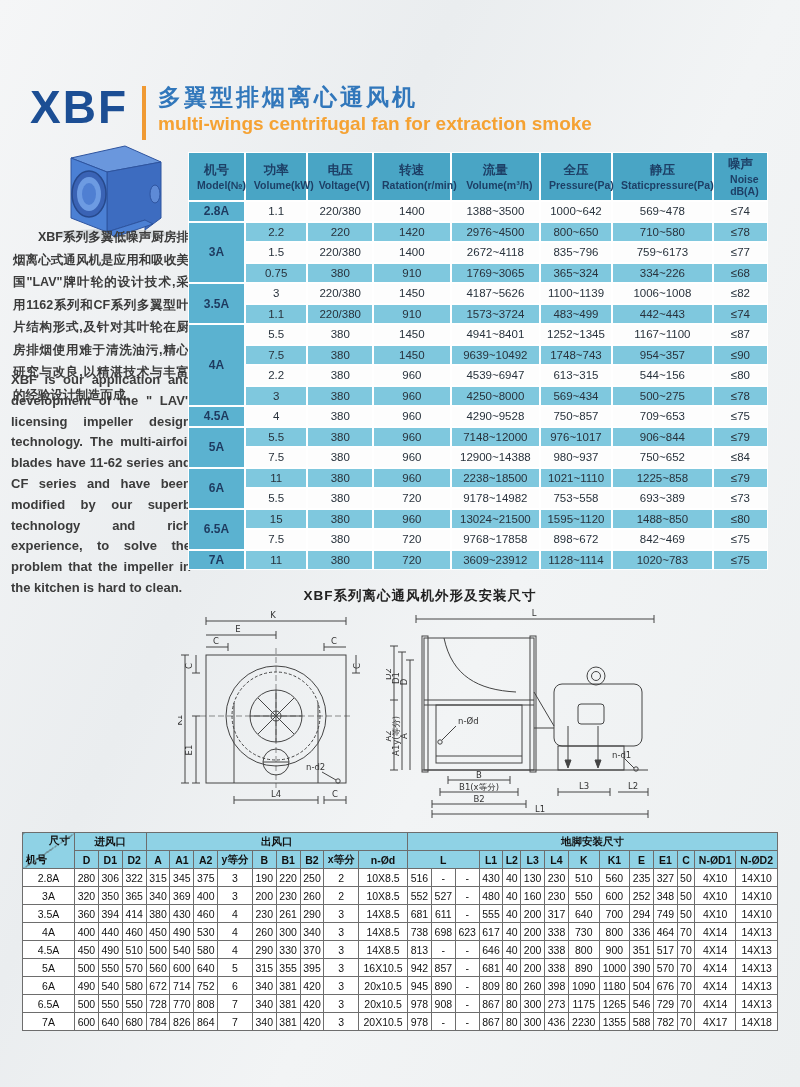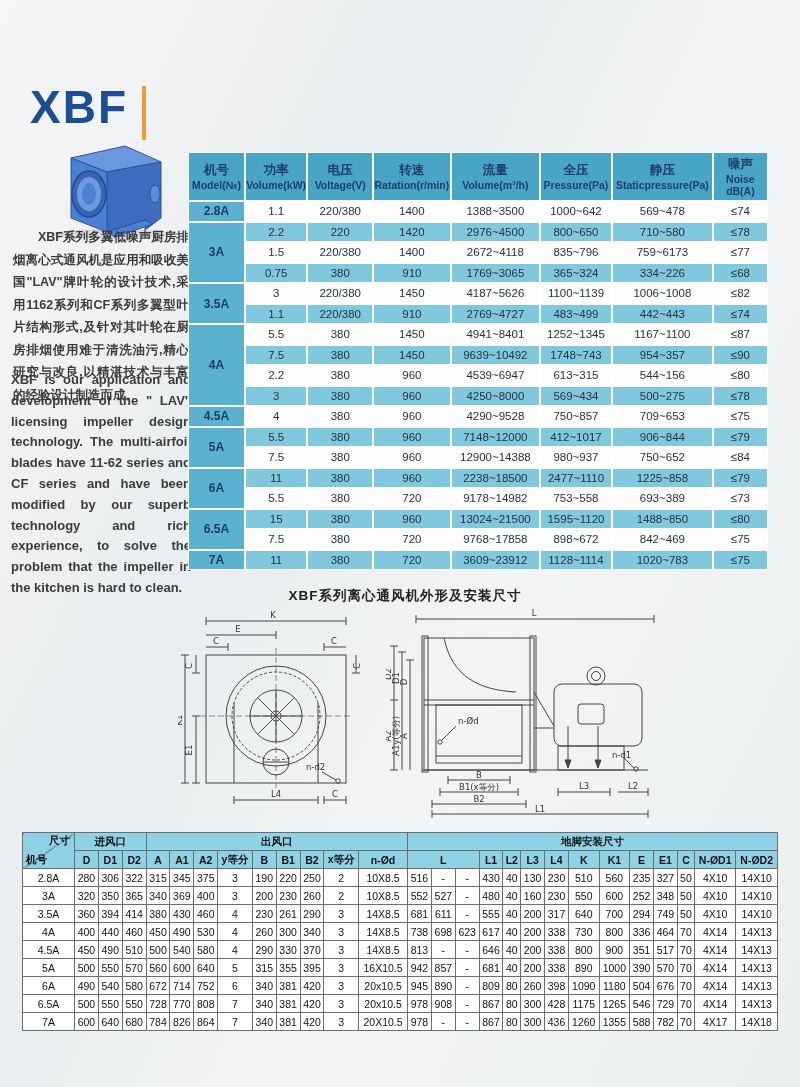--- a/index.html
+++ b/index.html
@@ -28,33 +28,33 @@
   
   table.spec {
     position:absolute; left:188px; top:152px; width:580px;
     border-collapse:separate; border-spacing:0; table-layout:fixed;
   }
   table.spec th {
     background:#49a5c5; color:#1d3f66; vertical-align:middle;
     border:1px solid #fff; padding:3px 0;
   }
   table.spec .h-zh { font-size:12.5px; font-weight:bold; }
-  table.spec .h-en { font-size:10.5px; font-weight:bold; }
+  table.spec .h-en { font-size:10.5px; font-weight:bold;margin-left:8px; }
   table.spec td {
     text-align:center; font-size:11.5px; color:#28323c;
     height:20.5px; border:1px solid #fff; padding:0 1px;
   }
   table.spec tr.blue td { background:#7fc8de; }
   table.spec tr.white td { background:#fdfdfd; }
   table.spec td.model {
     background:#5bb2d0 !important; font-weight:bold; font-size:12px; color:#1e3a5f;
   }
   
   .diagram-title {
-    position:absolute; left:235px; top:587px; width:340px; text-align:center;
+    position:absolute; left:250px; top:587px; width:340px; text-align:center;
     font-size:13.5px; font-weight:bold; color:#222; letter-spacing:1px;
   }
   .diagram-wrap { position:absolute; left:178px; top:608px; width:520px; height:212px; display:flex; gap:18px; }
   .diagram-wrap svg { display:block; }
   .dim-text { font-size:8.5px; fill:#333; font-family:"DejaVu Sans",sans-serif; }
   
   table.dims {
     position:absolute; left:22px; top:832px; width:756px;
     border-collapse:collapse; table-layout:auto;
   }
@@ -72,20 +72,24 @@
   .corner-bottom { position:absolute; bottom:1px; left:3px; font-size:10.5px; font-weight:bold; }
 </style>
 </head>
 <body>
 
 <div class="page">
 
   <div class="brand-row">
     <div class="brand">XBF</div>
     <div class="brand-divider"></div>
+    <div>
+      <div class="title-zh">多翼型排烟离心通风机</div>
+      <div class="title-en">multi-wings centrifugal fan for extraction smoke</div>
+    </div>
   </div>
 
   <div class="fan-img">
     <svg width="158" height="104" viewBox="0 0 158 104">
       <ellipse cx="78" cy="98" rx="58" ry="5" fill="#d4d8db"></ellipse>
 
       <polygon points="38,22 92,10 128,26 74,36" fill="#6a97dd" stroke="#2e549f" stroke-width="1"></polygon>
 
       <polygon points="128,26 128,82 112,94 112,84 74,96 74,36" fill="#3d6cc0" stroke="#2e549f" stroke-width="1"></polygon>
 
@@ -198,21 +202,21 @@
           <td>1450</td>
           <td>4187~5626</td>
           <td>1100~1139</td>
           <td>1006~1008</td>
           <td>≤82</td>
         </tr>
         <tr class="blue">
           <td>1.1</td>
           <td>220/380</td>
           <td>910</td>
-          <td>2769~4727</td>
+          <td>1573~3724</td>
           <td>483~499</td>
           <td>442~443</td>
           <td>≤74</td>
         </tr>
         <tr class="white">
           <td rowspan="4" class="model">4A</td>
           <td>5.5</td>
           <td>380</td>
           <td>1450</td>
           <td>4941~8401</td>
@@ -256,40 +260,40 @@
           <td>750~857</td>
           <td>709~653</td>
           <td>≤75</td>
         </tr>
         <tr class="blue">
           <td rowspan="2" class="model">5A</td>
           <td>5.5</td>
           <td>380</td>
           <td>960</td>
           <td>7148~12000</td>
-          <td>412~1017</td>
+          <td>976~1017</td>
           <td>906~844</td>
           <td>≤79</td>
         </tr>
         <tr class="white">
           <td>7.5</td>
           <td>380</td>
           <td>960</td>
           <td>12900~14388</td>
           <td>980~937</td>
           <td>750~652</td>
           <td>≤84</td>
         </tr>
         <tr class="blue">
           <td rowspan="2" class="model">6A</td>
           <td>11</td>
           <td>380</td>
           <td>960</td>
           <td>2238~18500</td>
-          <td>2477~1110</td>
+          <td>1021~1110</td>
           <td>1225~858</td>
           <td>≤79</td>
         </tr>
         <tr class="white">
           <td>5.5</td>
           <td>380</td>
           <td>720</td>
           <td>9178~14982</td>
           <td>753~558</td>
           <td>693~389</td>
@@ -748,21 +752,21 @@
           <td>381</td>
           <td>420</td>
           <td>3</td>
           <td>20x10.5</td>
           <td>978</td>
           <td>908</td>
           <td>-</td>
           <td>867</td>
           <td>80</td>
           <td>300</td>
-          <td>428</td>
+          <td>273</td>
           <td>1175</td>
           <td>1265</td>
           <td>546</td>
           <td>729</td>
           <td>70</td>
           <td>4X14</td>
           <td>14X13</td>
         </tr>
         <tr>
           <td>7A</td>
@@ -778,21 +782,21 @@
           <td>420</td>
           <td>3</td>
           <td>20X10.5</td>
           <td>978</td>
           <td>-</td>
           <td>-</td>
           <td>867</td>
           <td>80</td>
           <td>300</td>
           <td>436</td>
-          <td>1260</td>
+          <td>2230</td>
           <td>1355</td>
           <td>588</td>
           <td>782</td>
           <td>70</td>
           <td>4X17</td>
           <td>14X18</td>
         </tr>
       </tbody>
   </table>
 

